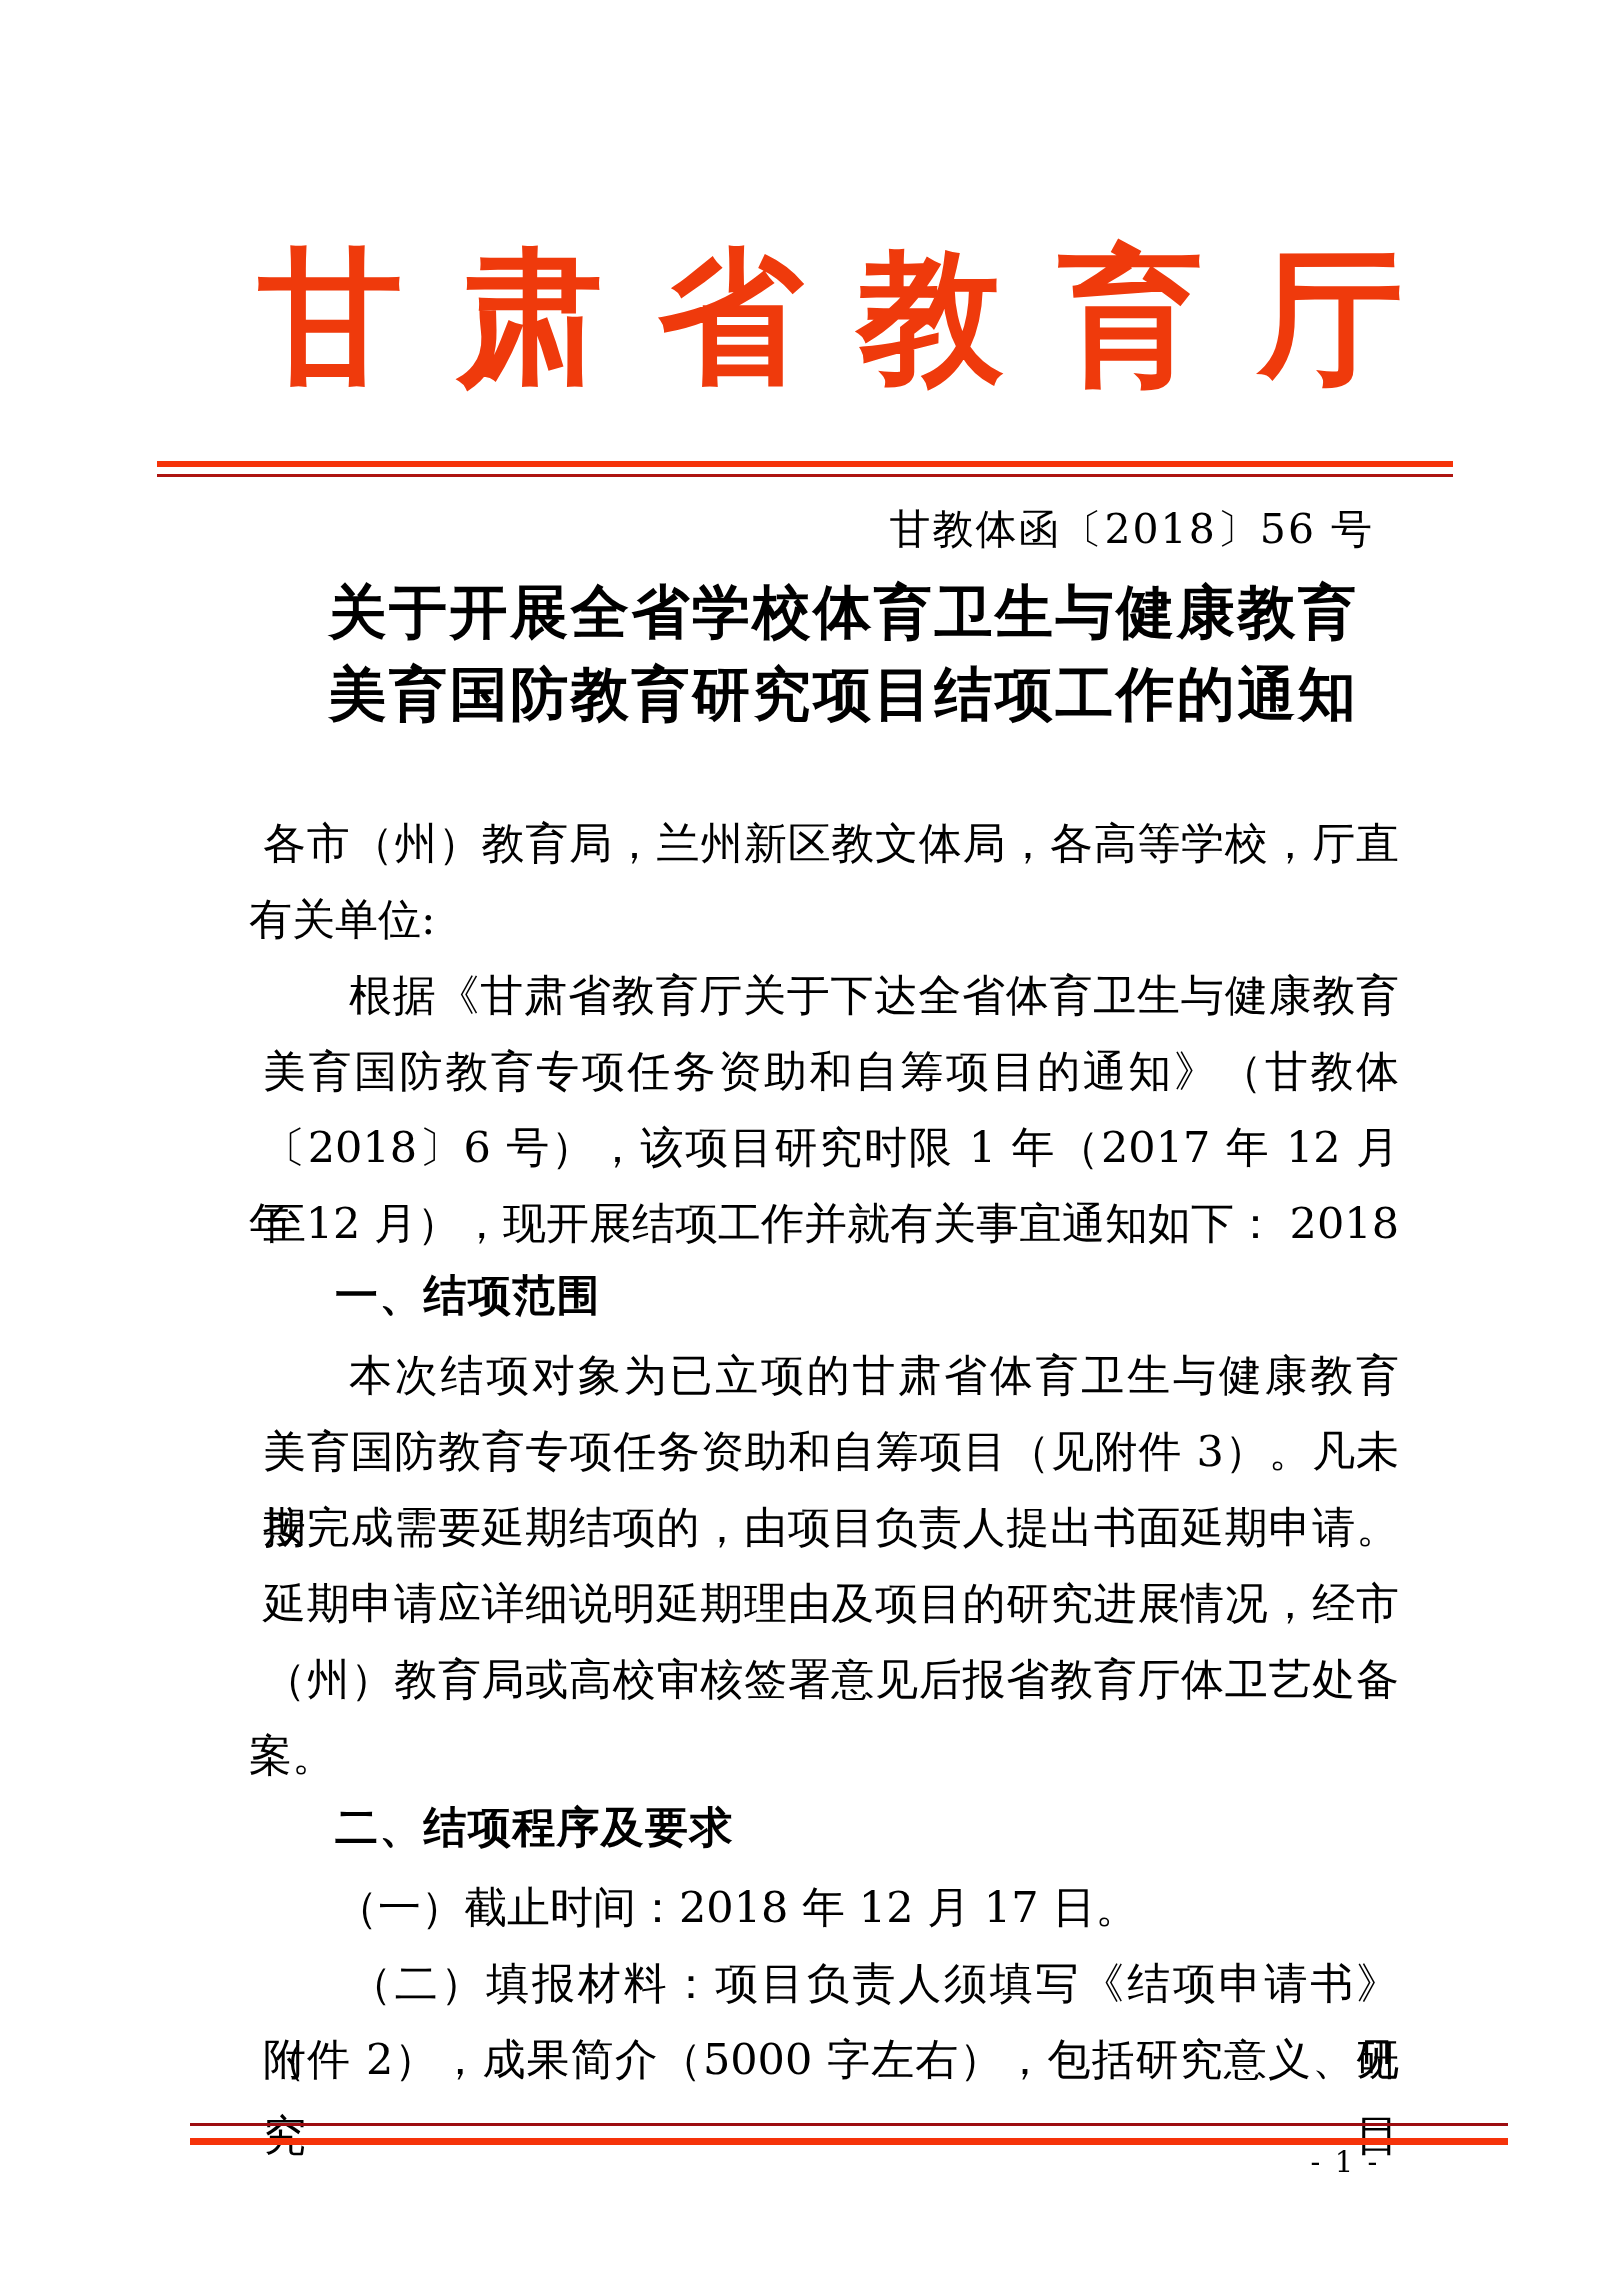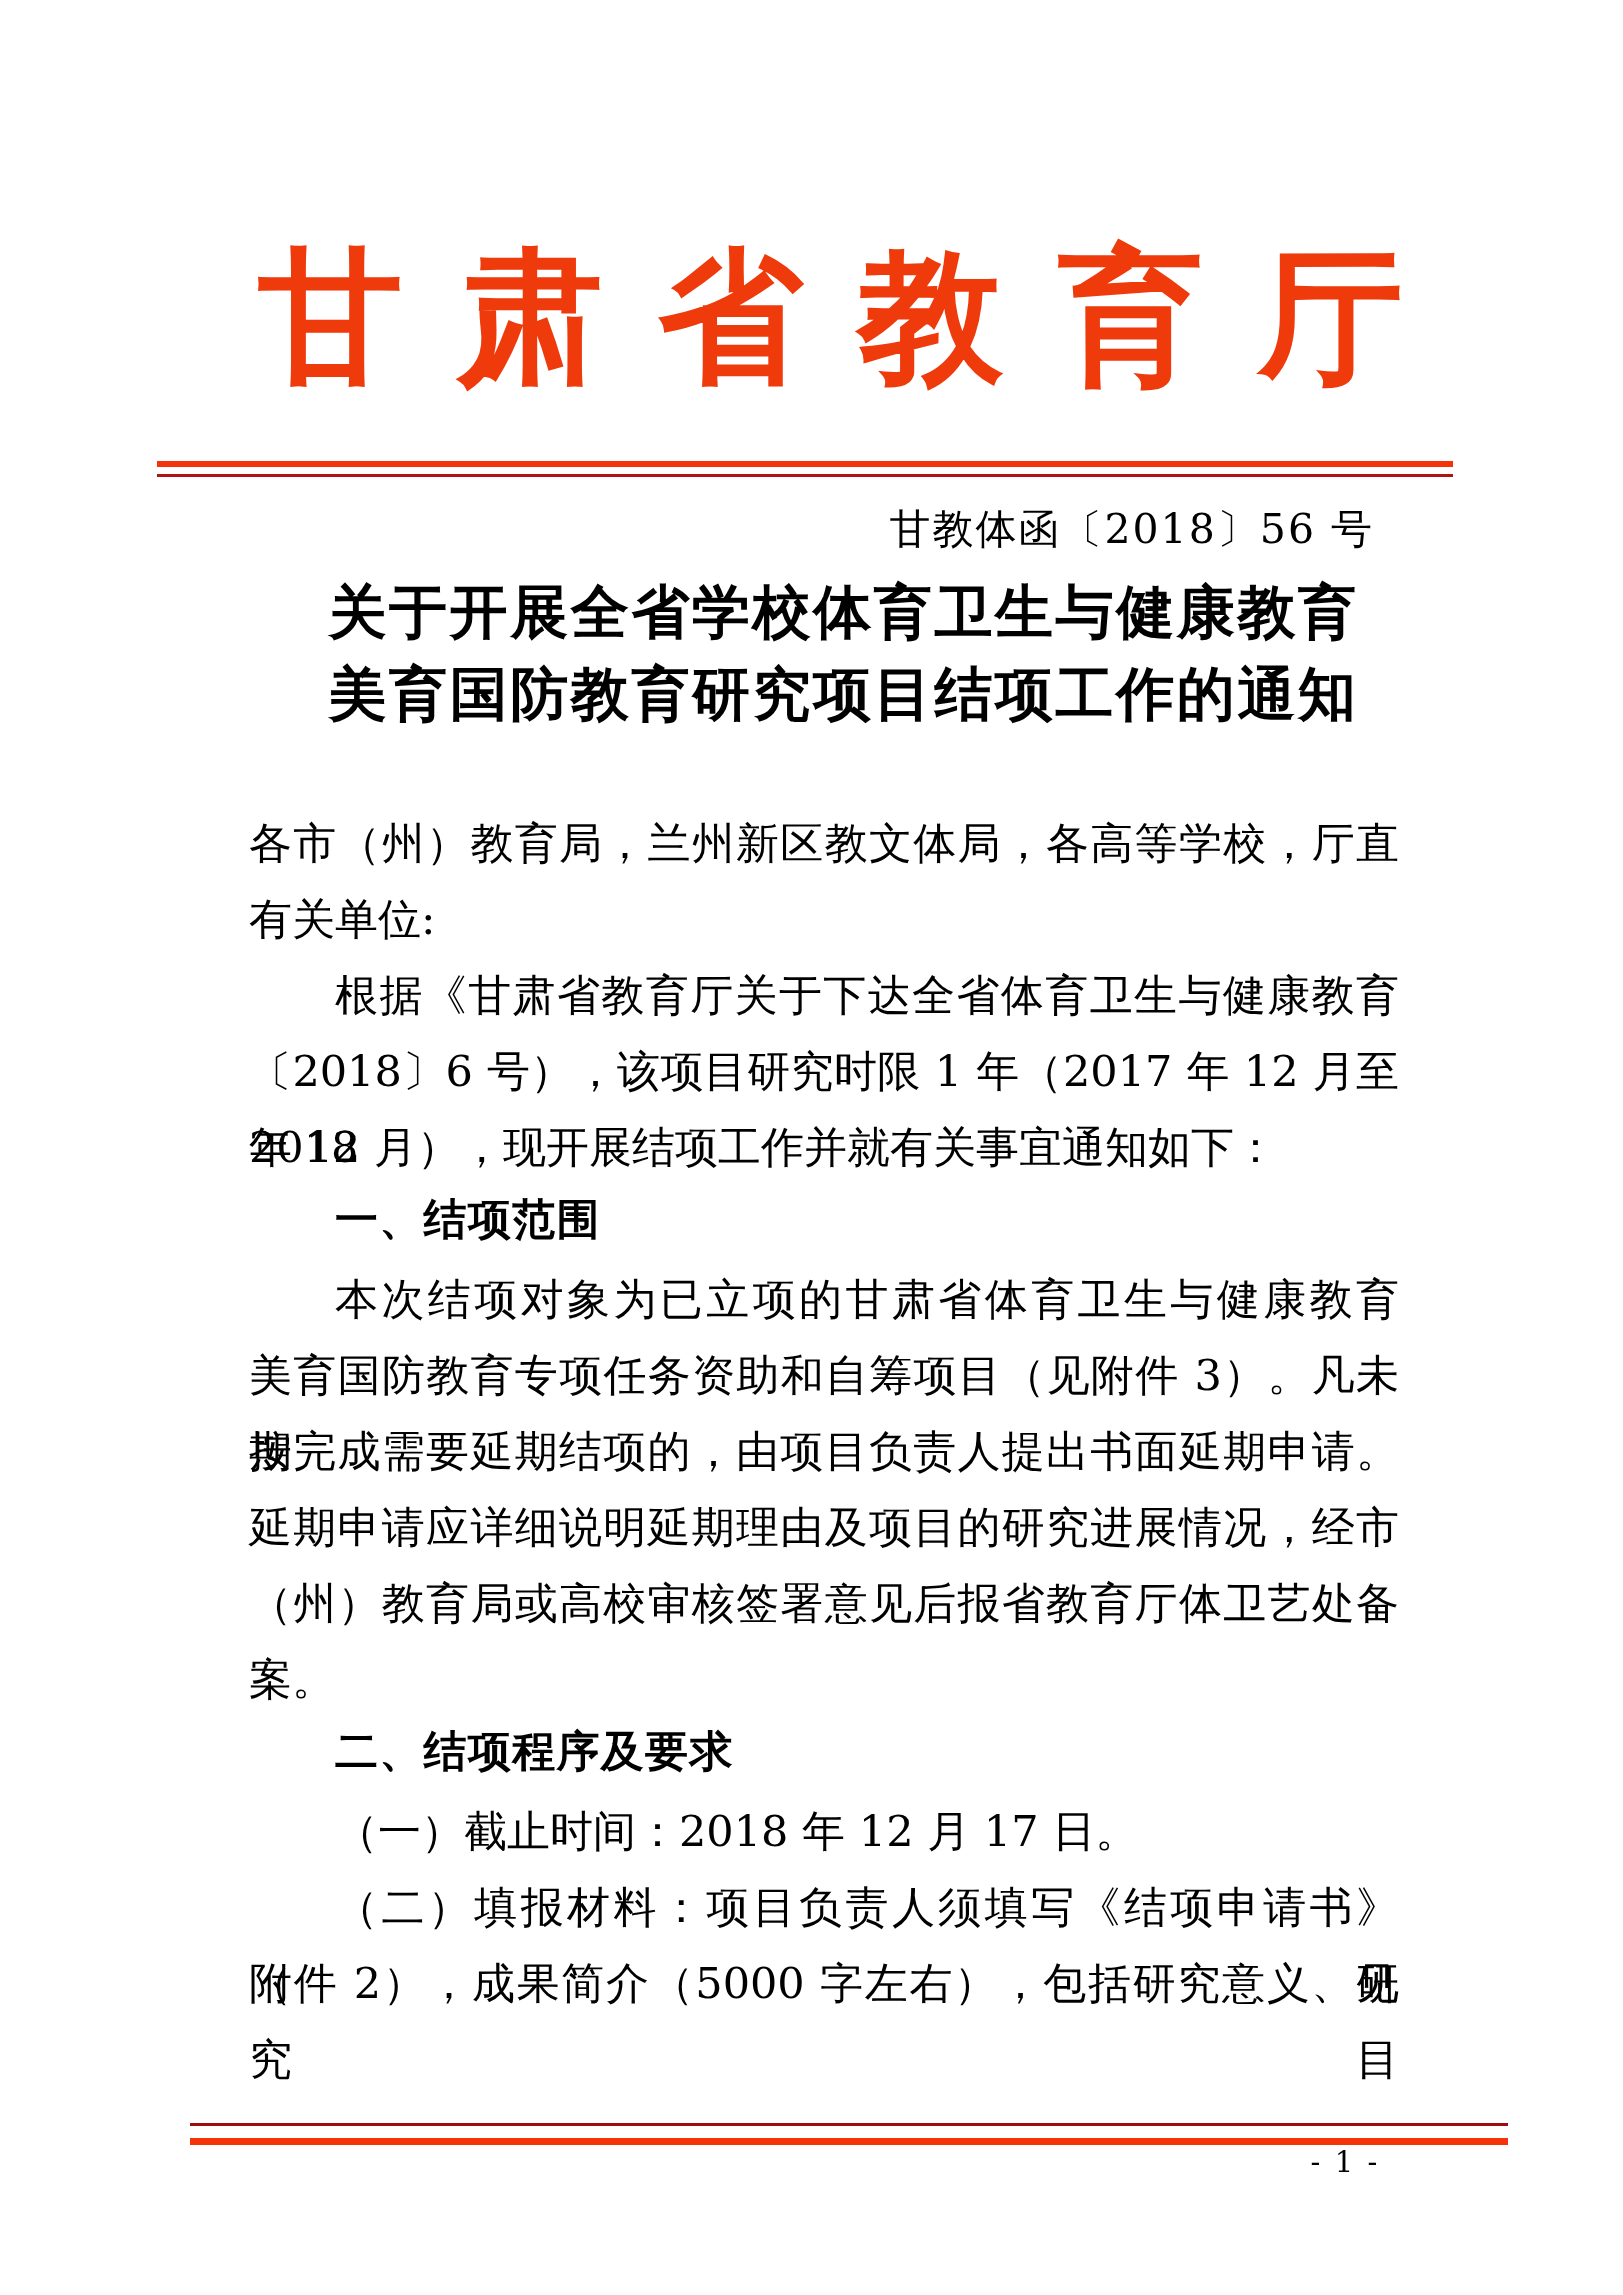--- a/index.html
+++ b/index.html
@@ -92,20 +92,21 @@
   }
   .body-text .line {
     height: 76px;
     white-space: nowrap;
     overflow: visible;
   }
   .body-text .line.fill {
     white-space: normal;
     text-align: justify;
     text-align-last: justify;
+    margin-left: 14px;
   }
   .body-text .line.indent {
     text-indent: 86px;
   }
   .body-text .line.heading {
     font-family: Liberation Mono, monospace;
     font-weight: 700;
     letter-spacing: 1.3px;
   }
 
@@ -150,20 +151,21 @@
 
   <div class="doc-title">
     <div class="t-line">关于开展全省学校体育卫生与健康教育</div>
     <div class="t-line">美育国防教育研究项目结项工作的通知</div>
   </div>
 
   <div class="body-text" id="body-text">
       <div class="line fill">各市（州）教育局，兰州新区教文体局，各高等学校，厅直</div>
       <div class="line">有关单位:</div>
       <div class="line indent fill">根据《甘肃省教育厅关于下达全省体育卫生与健康教育</div>
+      <div class="line fill">美育国防教育专项任务资助和自筹项目的通知》（甘教体</div>
       <div class="line fill">〔2018〕6 号），该项目研究时限 1 年（2017 年 12 月至 2018</div>
       <div class="line">年 12 月），现开展结项工作并就有关事宜通知如下：</div>
       <div class="line heading indent">一、结项范围</div>
       <div class="line indent fill">本次结项对象为已立项的甘肃省体育卫生与健康教育</div>
       <div class="line fill">美育国防教育专项任务资助和自筹项目（见附件 3）。凡未按</div>
       <div class="line fill">期完成需要延期结项的，由项目负责人提出书面延期申请。</div>
       <div class="line fill">延期申请应详细说明延期理由及项目的研究进展情况，经市</div>
       <div class="line fill">（州）教育局或高校审核签署意见后报省教育厅体卫艺处备</div>
       <div class="line">案。</div>
       <div class="line heading indent">二、结项程序及要求</div>

